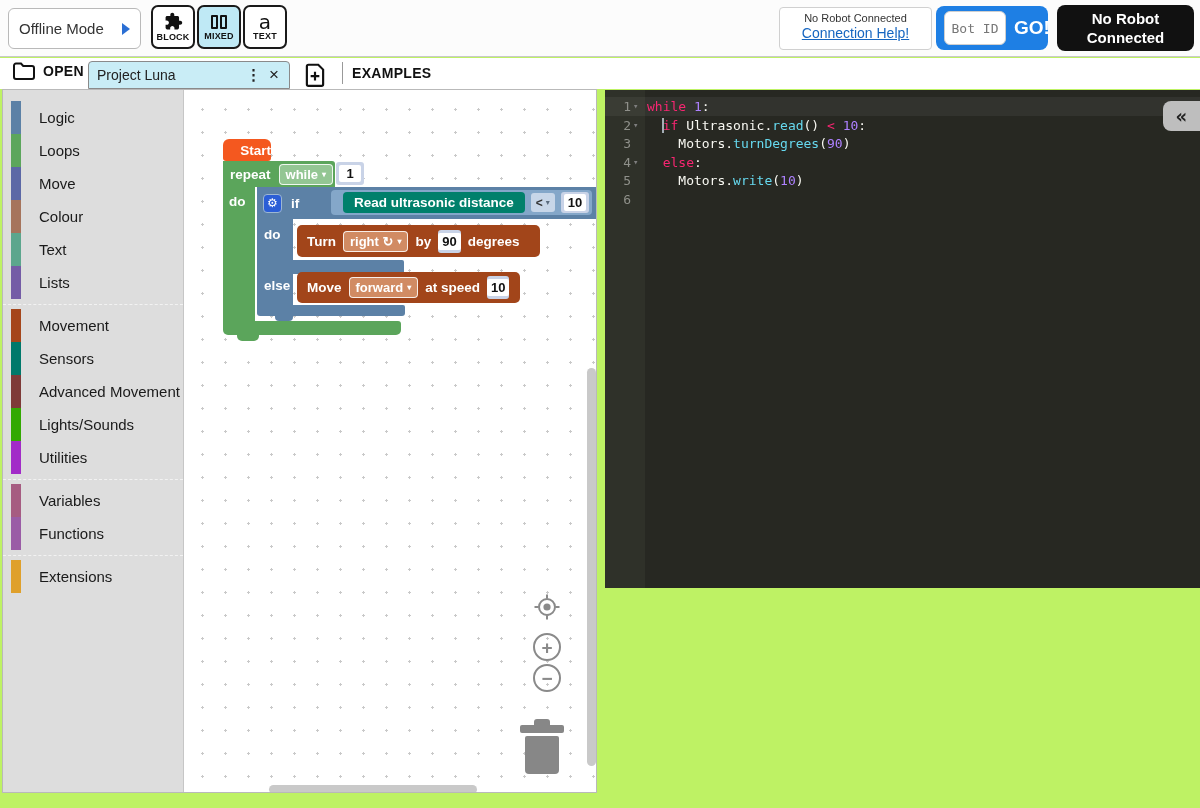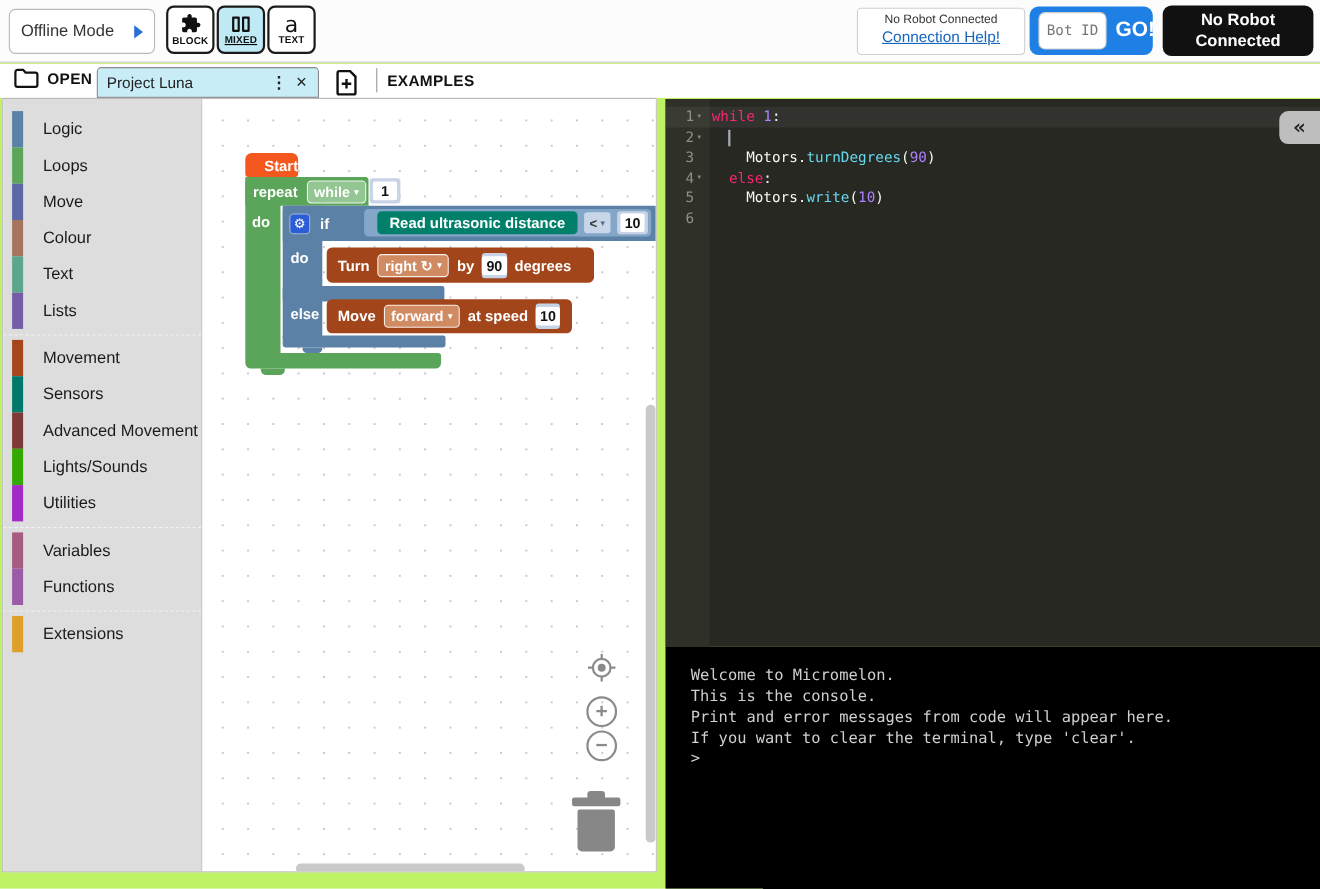--- a/index.html
+++ b/index.html
@@ -7,21 +7,21 @@
   .abs { position:absolute; }
   #app { position:relative; width:1200px; height:808px; background:#bef264; }
 
   
   #topbar { position:absolute; left:0; top:0; width:1200px; height:57px; background:#FCFCFC; border-bottom:1px solid #C9C9C9; }
   #mode-select { position:absolute; left:8px; top:8px; width:133px; height:41px; background:#fff; border:1px solid #B9B9B9; border-radius:6px; display:flex; align-items:center; padding:0 10px; cursor:pointer; }
   #mode-select .lbl { font-size:15px; color:#333; flex:1; }
   #mode-select .tri { width:0; height:0; border-left:8px solid #2B6FD4; border-top:6px solid transparent; border-bottom:6px solid transparent; }
   .viewbtn { position:absolute; top:5px; width:44px; height:44px; background:#fff; border:2px solid #1A1A1A; border-radius:7px; display:flex; flex-direction:column; align-items:center; justify-content:center; cursor:pointer; }
   .viewbtn .vlabel { font-size:9px; font-weight:bold; color:#111; margin-top:1px; letter-spacing:.2px; }
-  .viewbtn.sel { background:#BFE9F5;text-decoration:underline; }
+  .viewbtn.sel { background:#BFE9F5; }
   #btn-block { left:151px; } #btn-mixed { left:197px; } #btn-text { left:243px; }
   .mixed-ico { display:flex; gap:2px; height:16px; align-items:center; }
   .mixed-ico i { display:block; width:7px; height:14px; border:2px solid #111; border-radius:1px; }
   .text-ico { font-size:20px; line-height:16px; color:#111; font-family:"DejaVu Sans", sans-serif; }
   #help-panel { position:absolute; left:779px; top:7px; width:153px; height:43px; background:#fff; border:1px solid #D0D0D0; border-radius:4px; text-align:center; padding-top:4px; }
   #help-panel .small { font-size:11px; color:#333; }
   #help-panel a { font-size:14px; color:#1565C0; text-decoration:underline; cursor:pointer; display:inline-block; margin-top:1px; }
   #go-panel { position:absolute; left:936px; top:6px; width:112px; height:44px; background:#1E7FE4; border-radius:8px; display:flex; align-items:center; padding:0 8px; gap:8px; }
   #bot-id { width:62px; height:34px; border:1px solid #CFCFCF; border-radius:6px; font-family:"DejaVu Sans Mono", monospace; font-size:13px; color:#444; text-align:center; outline:none; }
   #bot-id::placeholder { color:#777; }
@@ -336,20 +336,21 @@
     <div id="gutter"></div>
     <div id="elines">
         <div class="eline active" style="top: 7px;">
           <span class="gnum">1</span>
           <span class="gfold">▾</span>
           <span class="code"><span class="tok-kw">while</span><span class="tok-pl"> </span><span class="tok-num">1</span><span class="tok-pl">:</span></span>
         </div>
         <div class="eline" style="top: 25.6px;">
           <span class="gnum">2</span>
           <span class="gfold">▾</span>
+          <span class="code"><span class="tok-pl">  </span><span class="tok-kw">if</span><span class="tok-pl"> Ultrasonic.</span><span class="tok-fn">read</span><span class="tok-pl">() </span><span class="tok-kw">&lt;</span><span class="tok-pl"> </span><span class="tok-num">10</span><span class="tok-pl">:</span></span>
           <div id="cursor"></div>
         </div>
         <div class="eline" style="top: 44.2px;">
           <span class="gnum">3</span>
           <span class="code"><span class="tok-pl">    Motors.</span><span class="tok-fn">turnDegrees</span><span class="tok-pl">(</span><span class="tok-num">90</span><span class="tok-pl">)</span></span>
         </div>
         <div class="eline" style="top: 62.8px;">
           <span class="gnum">4</span>
           <span class="gfold">▾</span>
           <span class="code"><span class="tok-pl">  </span><span class="tok-kw">else</span><span class="tok-pl">:</span></span>
@@ -359,21 +360,14 @@
           <span class="code"><span class="tok-pl">    Motors.</span><span class="tok-fn">write</span><span class="tok-pl">(</span><span class="tok-num">10</span><span class="tok-pl">)</span></span>
         </div>
         <div class="eline" style="top: 100px;">
           <span class="gnum">6</span>
           <span class="code"></span>
         </div>
       </div>
     <div id="collapse-btn">«</div>
   </div>
 
-  <div id="console">
-      <div class="cline">Welcome to Micromelon.</div>
-      <div class="cline">This is the console.</div>
-      <div class="cline">Print and error messages from code will appear here.</div>
-      <div class="cline">If you want to clear the terminal, type 'clear'.</div>
-      <div class="cline">&gt;</div>
-    </div>
 
 </div>
 
 </body></html>

